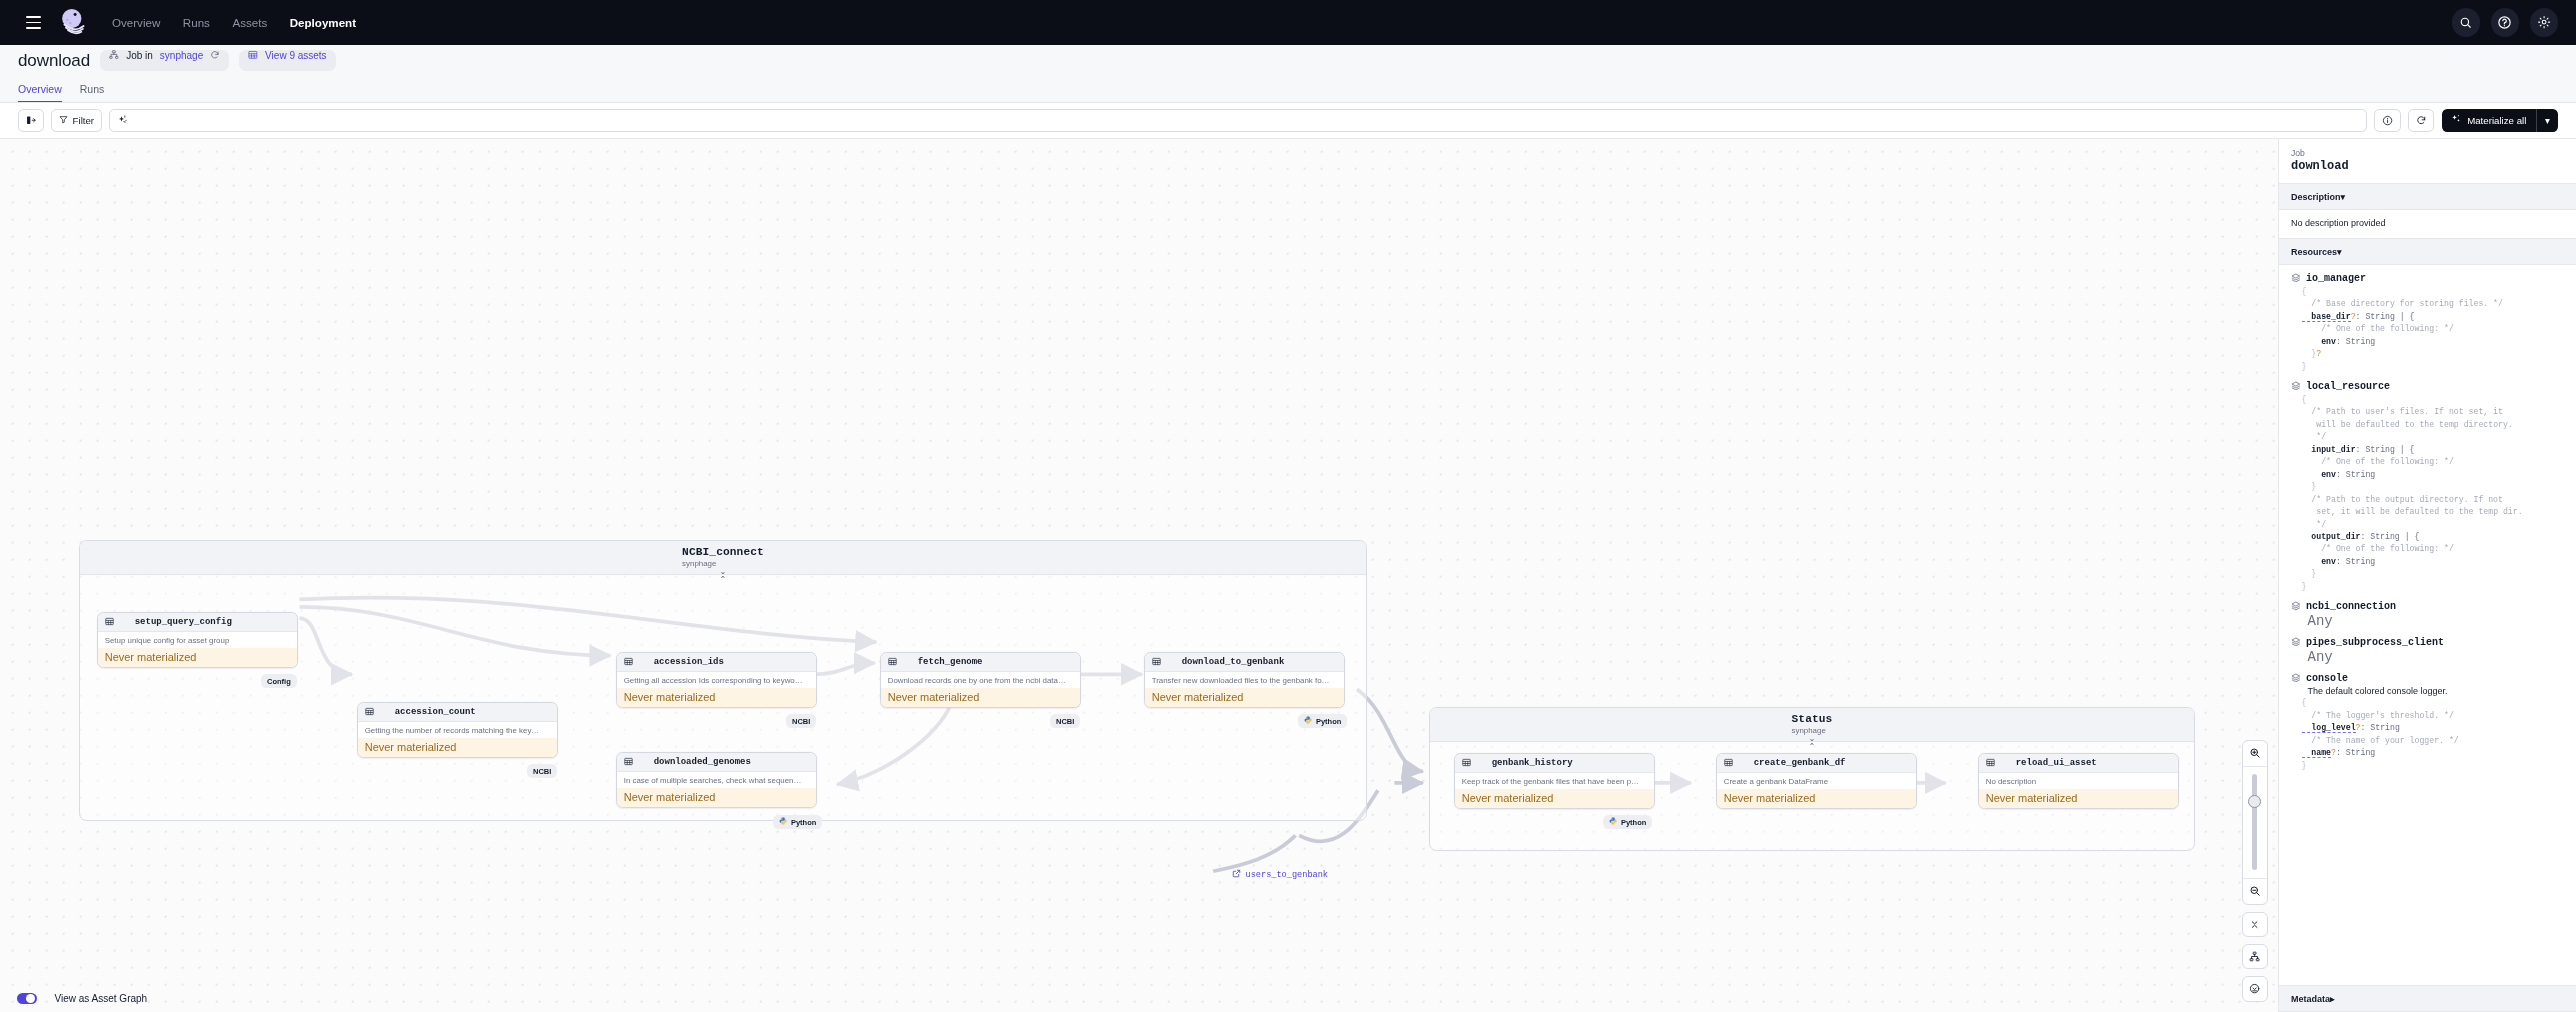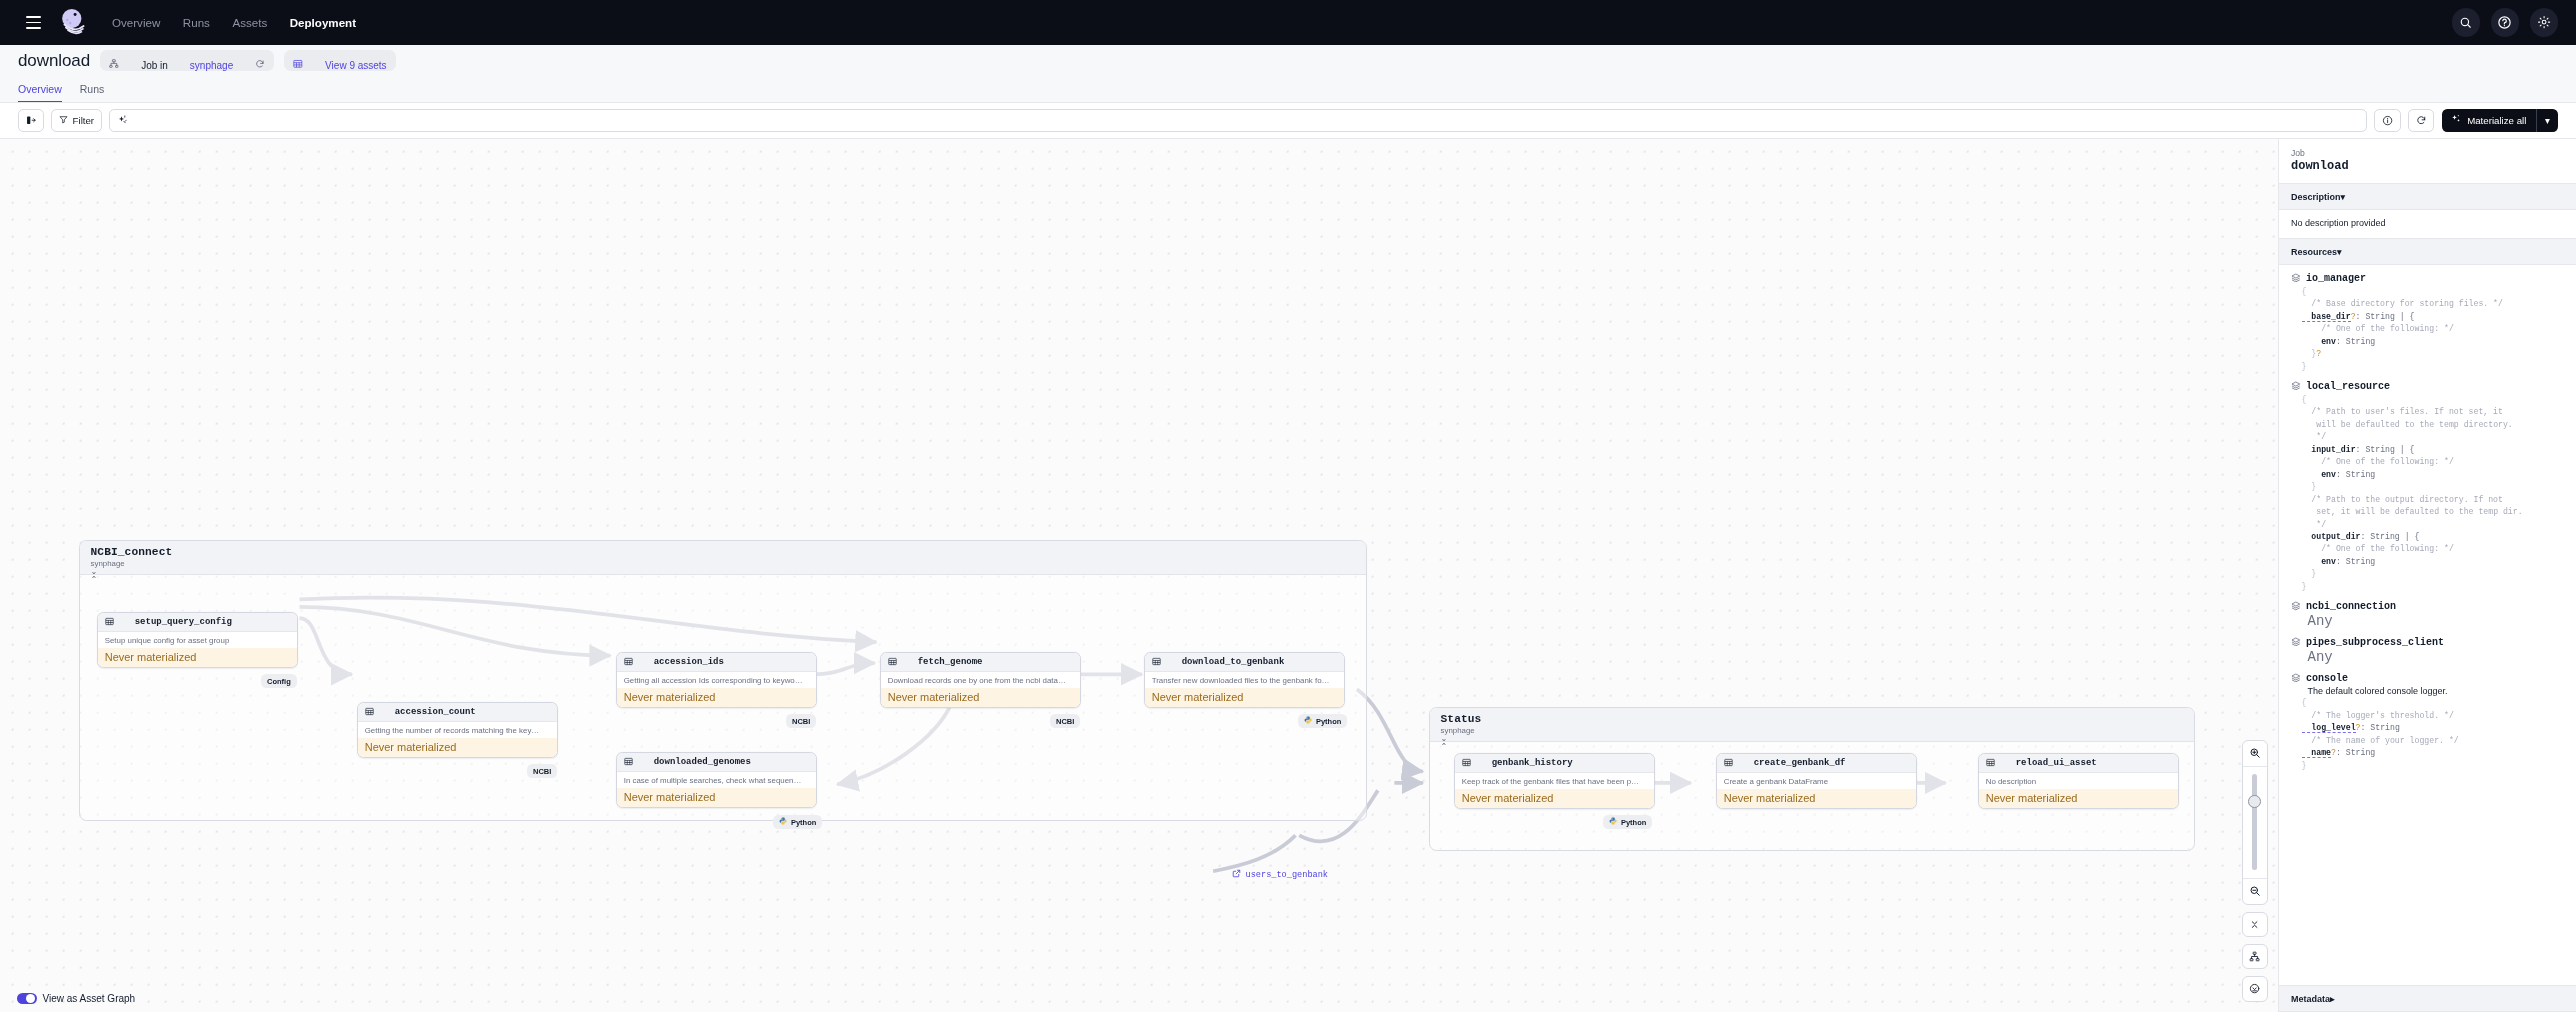--- a/index.html
+++ b/index.html
@@ -26,21 +26,21 @@
   .nav-link.active { color:#ffffff; font-weight:bold; }
   .nav-right { margin-left:auto; display:flex; align-items:center; gap:10.5px; }
   .nav-icon-btn { width:28.5px;height:28.5px;border-radius:50%; background:#1b1f2e;
     display:flex;align-items:center;justify-content:center; cursor:pointer;}
 
   
   #pageheader { height: 31px; background:#f7f8fa; display:flex; align-items:center;
     padding: 0 18px; gap:10.5px; }
   #page-title { font-size: 17px; font-weight: 400; letter-spacing:-0.1px; }
   .chip { background:#ebecf0; border-radius:6.7px; height:21px; display:flex;
-    align-items:flex-end; gap:22px; padding: 0 9px; font-size:10px; color:#131c2b;}
+    align-items:flex-start; gap:7px; padding: 0 9px; font-size:10px; color:#131c2b;}
   .chip .link { color:#4f43dd; cursor:pointer;}
 
   
   #tabs { height:27px; background:#f7f8fa; display:flex; align-items:flex-end;
     padding: 0 18px; gap:18px; border-bottom:0.7px solid #e6e7eb; }
   .tab { font-size:10.5px; color:#5c6276; padding-bottom:6px; cursor:pointer;
     border-bottom:1.9px solid transparent; }
   .tab.active { color:#4f43dd; border-bottom-color:#4f43dd; }
 
   
@@ -64,21 +64,21 @@
   #main { display:flex; height: calc(1012px - 45px - 31px - 27px - 36px); }
   #canvas-wrap { position:relative; flex:1; overflow:hidden;
     background-color:#fbfbfc;
     background-image: radial-gradient(#dedfe3 1px, transparent 1px);
     background-size: 17px 17px; background-position: 4.5px 4.5px; }
 
   
   .group { position:absolute; border:0.7px solid #d9dbe2; border-radius:7.5px;
     background:rgba(255,255,255,0.45); }
   .group-head { height:34px; background:#f2f3f6; border-bottom:0.7px solid #e2e4ea;
-    border-radius:6.7px 6.7px 0 0; display:flex; align-items:flex-start;
+    border-radius:6.7px 6.7px 0 0; display:flex; align-items:center;
     justify-content:space-between; padding:5.2px 10.5px;flex-direction:column;}
   .group-title { font-size:11.2px; font-weight:bold; letter-spacing:0.1px; color:#131c2b;}
   .group-sub { font-size:7.9px; color:#6a7081; margin-top:0.7px;}
   .collapse-ico { color:#5c6276; font-size:8.2px; line-height:1; cursor:pointer;
     display:flex; flex-direction:column; align-items:center; }
 
   
   .node { position:absolute; width:201px; border:0.7px solid #d4d7e0; border-radius:6.7px;
     background:#fff; box-shadow:0 0.7px 1.5px rgba(16,22,40,0.07); overflow:hidden; cursor:pointer;}
   .node-head { background:#f2f3f6; border-bottom:0.7px solid #e6e7eb; height:19px;
@@ -113,21 +113,21 @@
     justify-content:center; position:relative; cursor:pointer;}
   .zc-track { width:5.2px; height:96px; background:#c9ccd6; border-radius:3px;}
   .zc-thumb { position:absolute; top:28.5px; width:12.7px; height:12.7px; border-radius:50%;
     background:#e9eaee; border:1.2px solid #8d93a3; }
   .zc-single { background:#fff; border:0.7px solid #d9dbe2; border-radius:6px;
     width:25.5px; height:25.5px; display:flex; align-items:center; justify-content:center;
     cursor:pointer;}
 
   
   #bottombar { position:absolute; left:0; bottom:0; height:27px; width:100%;
-    display:flex; align-items:center; padding-left:16.5px; gap:6px;
+    display:flex; align-items:center; padding-left:16.5px; gap:18px;
     background:transparent; }
   .toggle { width:20px; height:11.2px; border-radius:6.7px; background:#4f43dd;
     position:relative; cursor:pointer; }
   .toggle::after { content:""; position:absolute; right:1.1px; top:1.1px;
     width:9px; height:9px; border-radius:50%; background:#fff;}
   #bottombar .lbl { font-size:10px; color:#131c2b;}
 
   
   #sidebar { width:298px; border-left:0.7px solid #e6e7eb; background:#fff;
     display:flex; flex-direction:column; overflow:hidden; }

